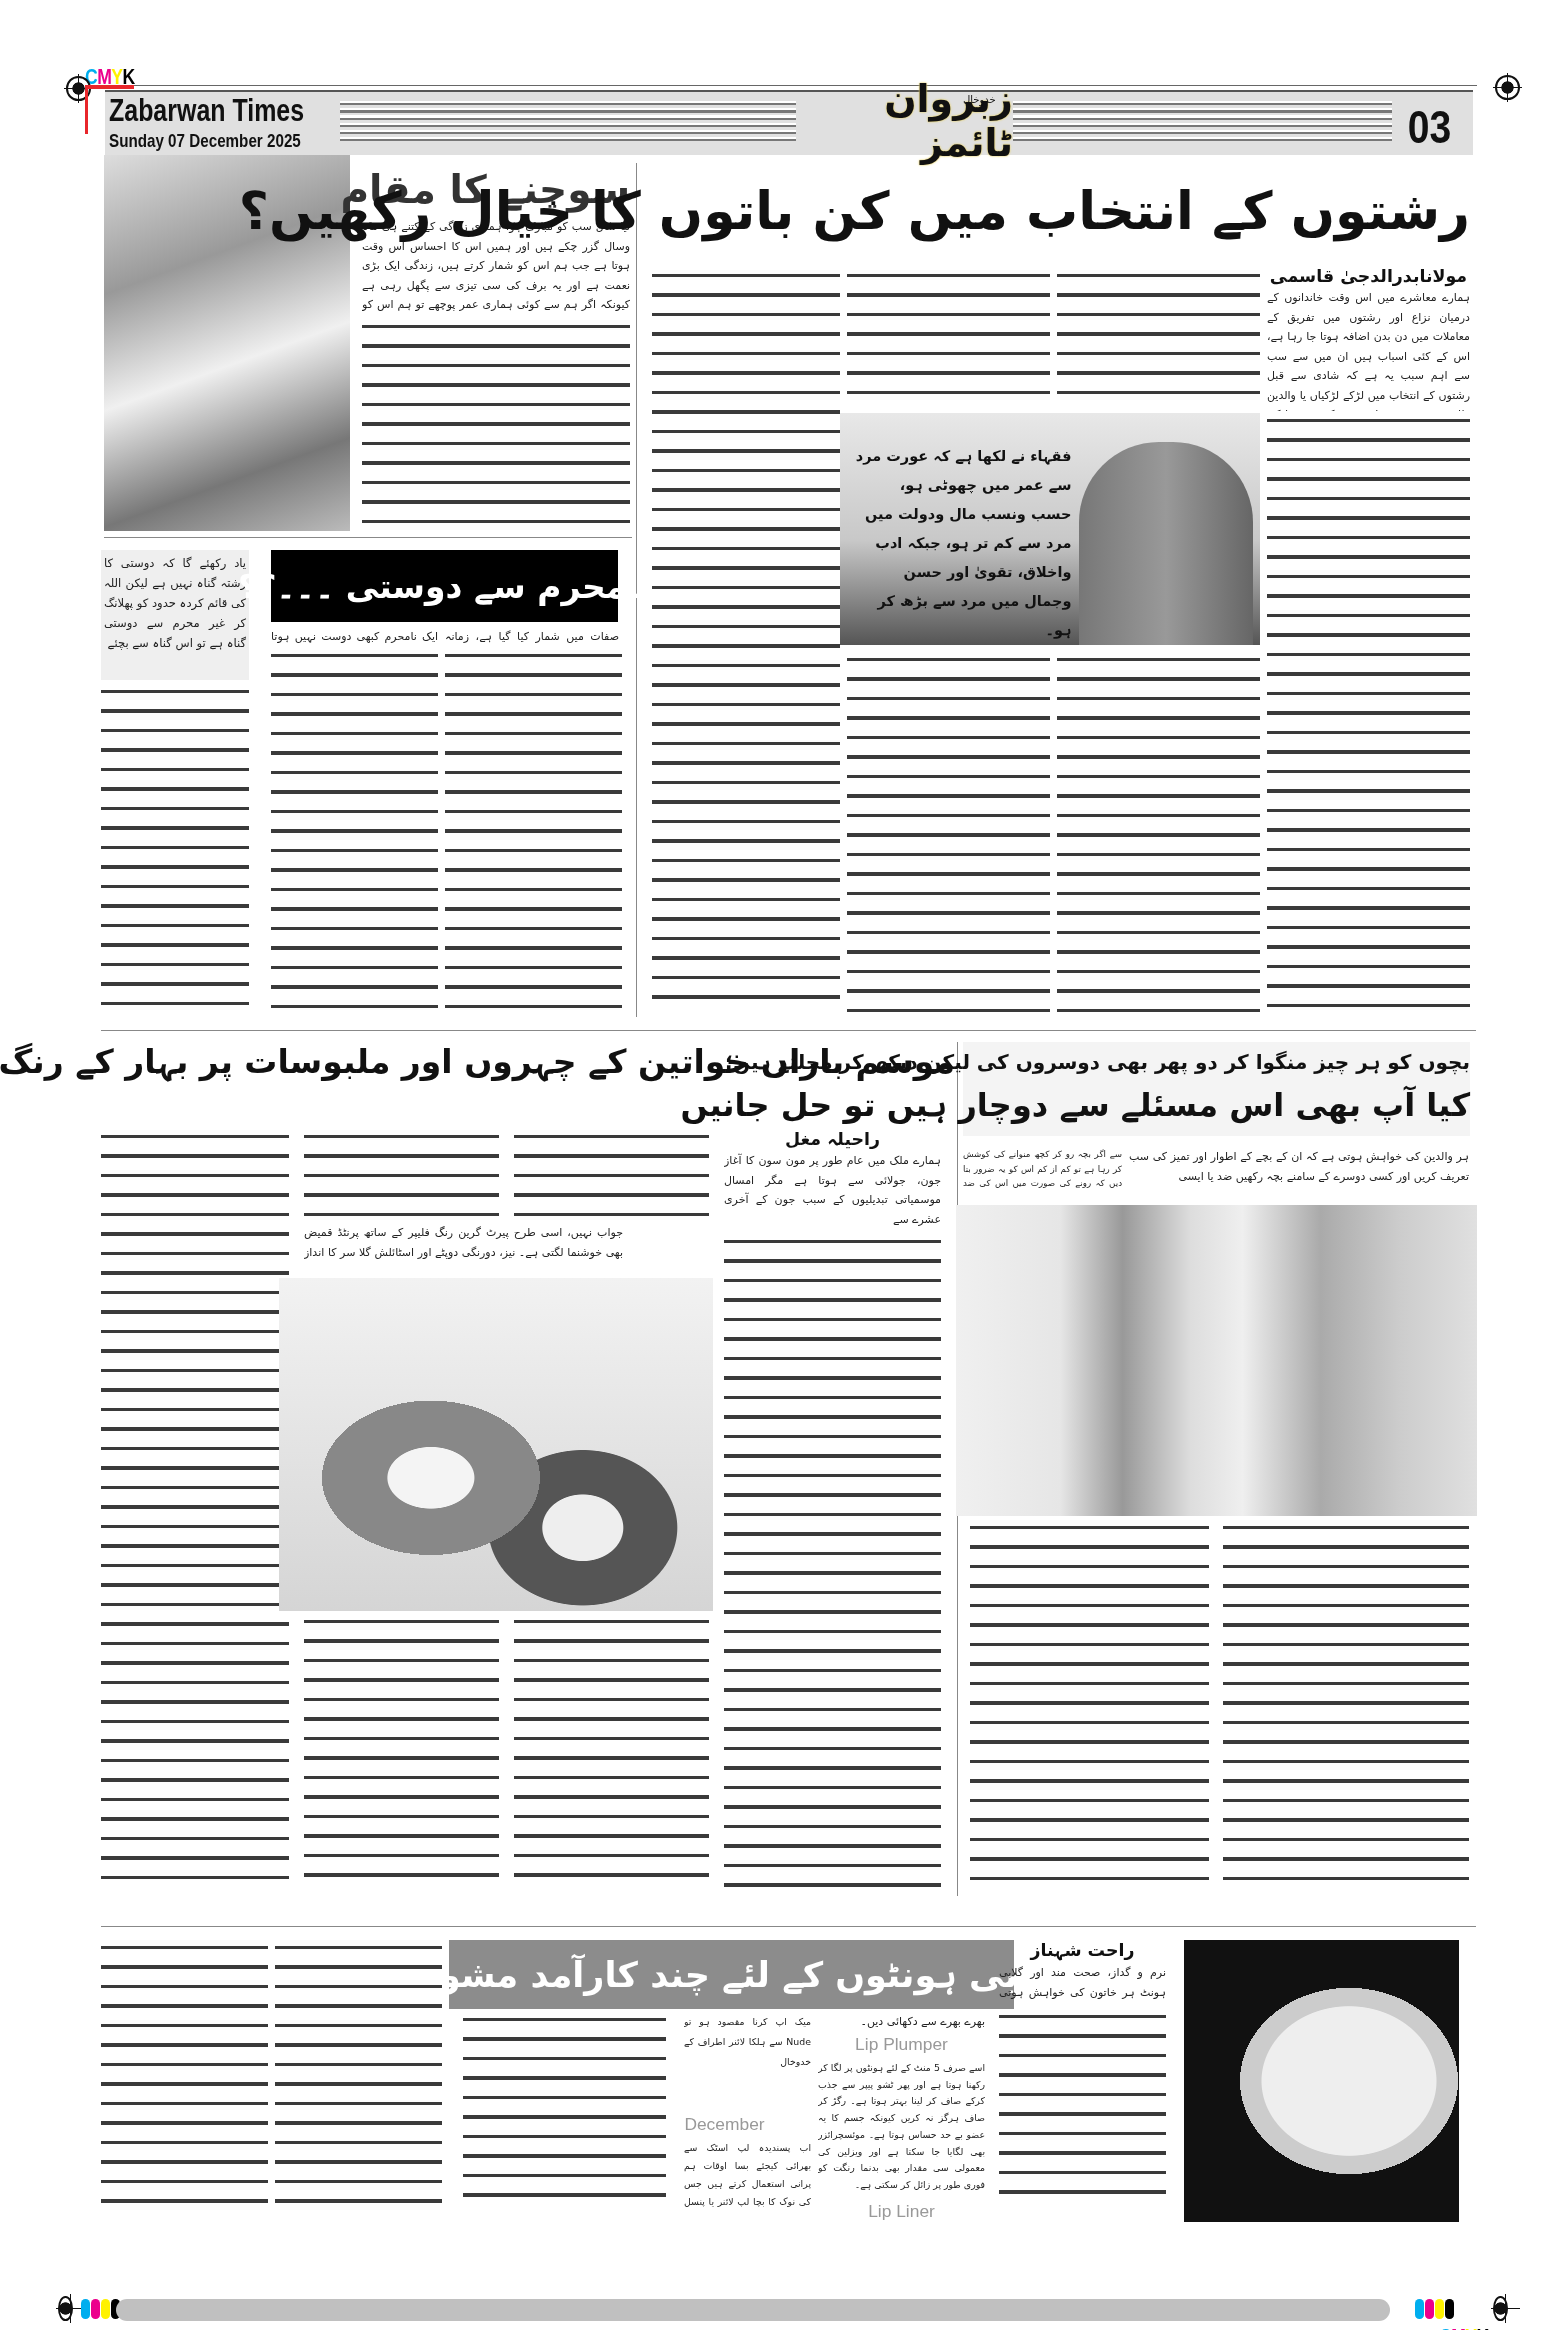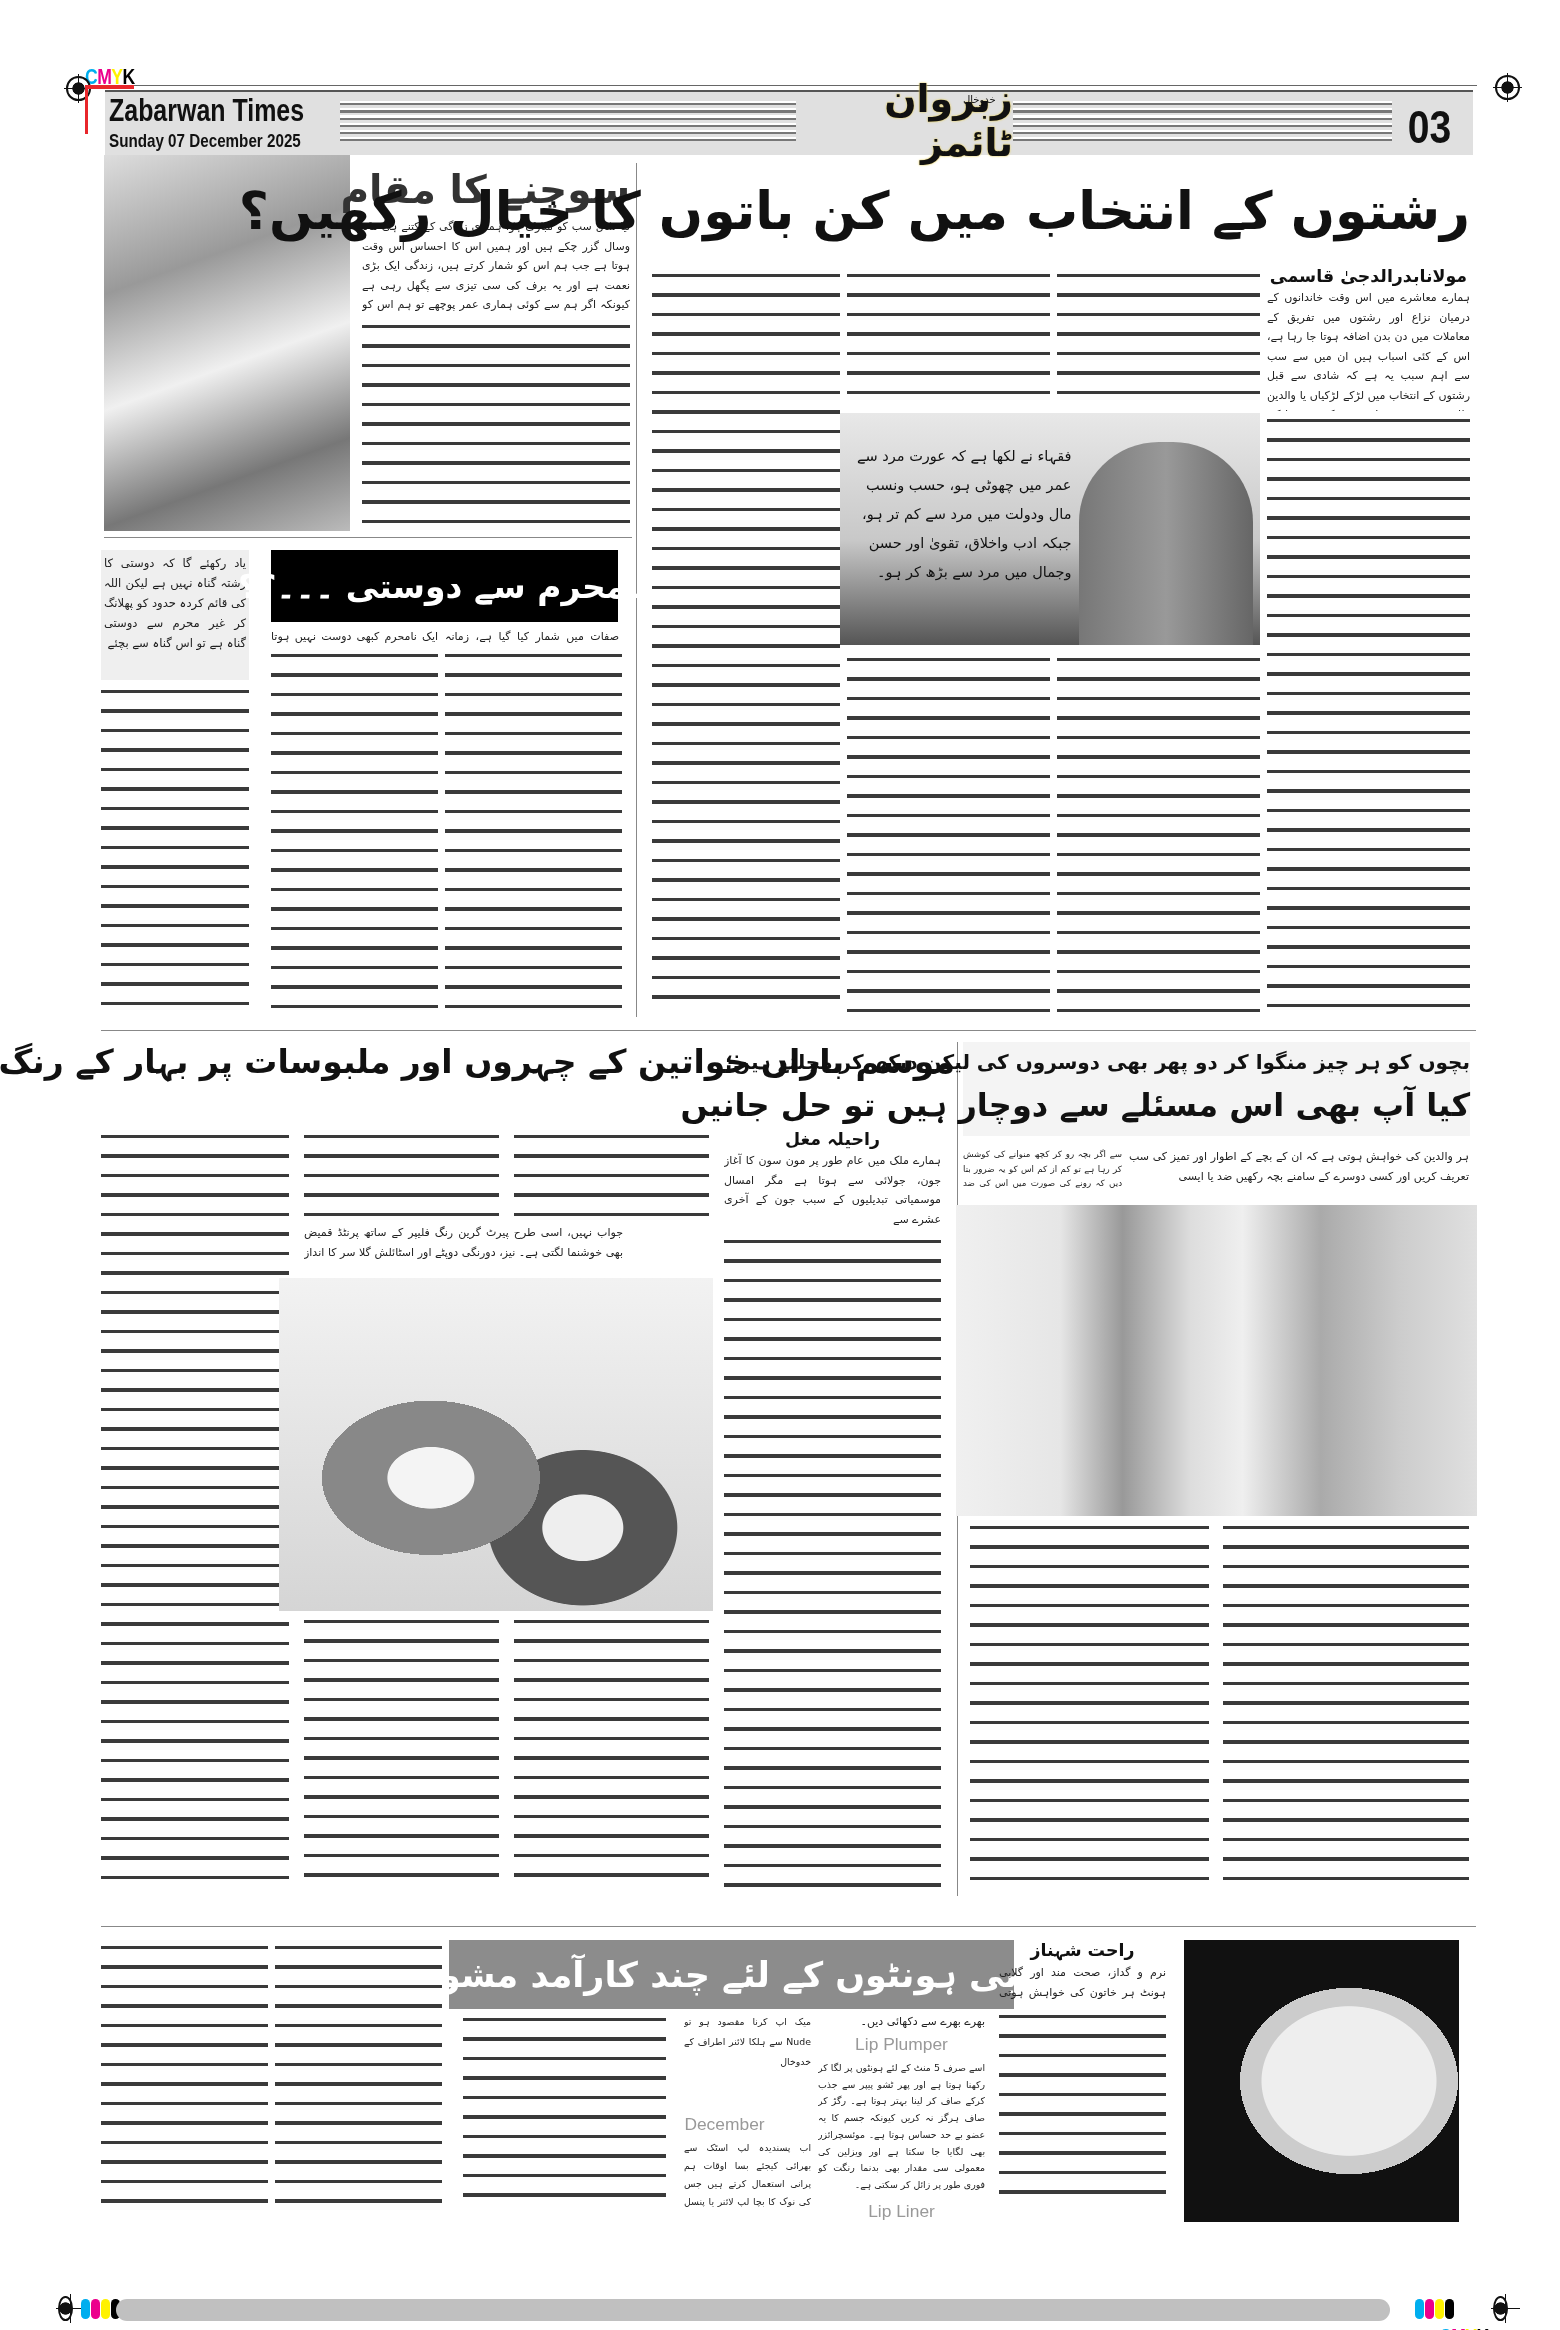--- a/index.html
+++ b/index.html
@@ -25,21 +25,21 @@
 .fake{background:repeating-linear-gradient(#fff 0 5.8px,#3a3a3a 5.8px 9.4px,#fff 9.4px 19.5px)}
 .photo{background:linear-gradient(135deg,#bbb,#666 40%,#ddd 70%,#888);overflow:hidden}
 .vline{width:1.4px;background:#888}
 .hline{height:1.4px;background:#888}
 .headline{font-weight:bold;color:#111;direction:rtl;white-space:nowrap}
 .box-black{background:#000;color:#fff;display:flex;align-items:center;justify-content:center}
 .byline{font-weight:bold;font-size:17.4px;direction:rtl;text-align:center}
 .en-label{font-family:Liberation Sans, sans-serif;font-size:17.4px;color:#999;text-align:center}
 .bottom-bar{left:116px;top:2299px;width:1274px;height:22px;border-radius:11px;background:#c0c0c0}
 .dot{width:8.7px;height:20px;border-radius:4.3px;display:inline-block;margin-right:1.4px}
-.quote-img{color:#111;font-size:22px;font-weight:normal;line-height:38px;direction:rtl}
+.quote-img{color:#111;font-size:22px;font-weight:bold;line-height:38px;direction:rtl}
 </style>
 </head>
 <body>
 
 <div class="abs cmyk" style="left:85px;top:64px">
   <span class="c">C</span><span class="m">M</span><span class="y">Y</span><span class="k">K</span>
 </div>
 <div class="abs reg" style="left:66px;top:76px"></div>
 <div class="abs reg" style="left:1495px;top:75px"></div>
 <div class="abs topline"></div>

